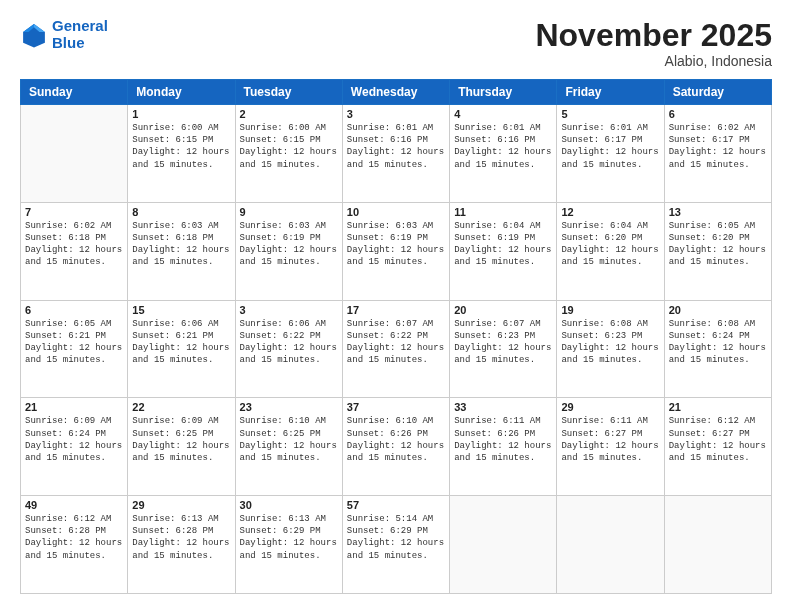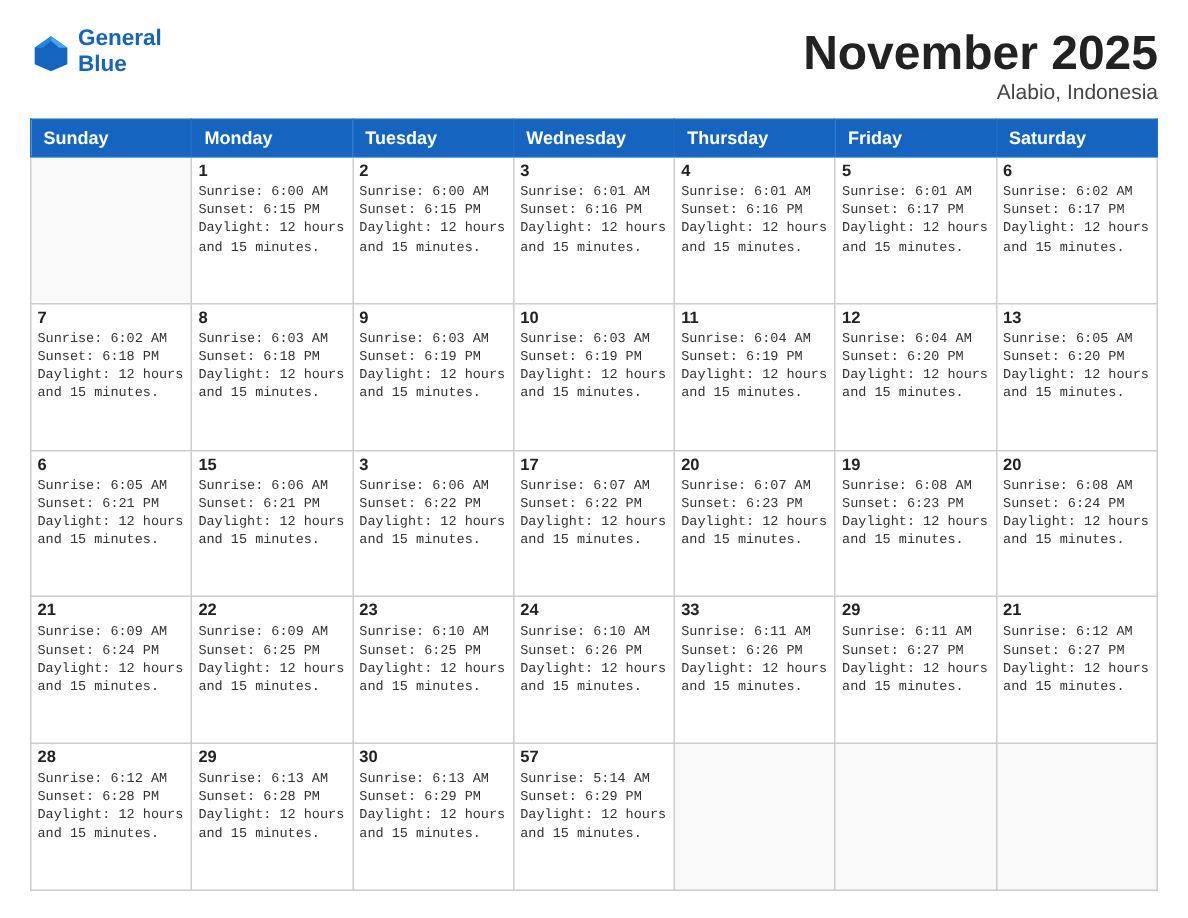--- a/index.html
+++ b/index.html
@@ -270,21 +270,21 @@
 Sunset: 6:25 PM
 Daylight: 12 hours and 15 minutes.</div>
           </td>
           <td>
             <span class="day-num">23</span>
             <div class="day-info" style="white-space: pre-line;">Sunrise: 6:10 AM
 Sunset: 6:25 PM
 Daylight: 12 hours and 15 minutes.</div>
           </td>
           <td>
-            <span class="day-num">24</span>
+            <span class="day-num">37</span>
             <div class="day-info" style="white-space: pre-line;">Sunrise: 6:10 AM
 Sunset: 6:26 PM
 Daylight: 12 hours and 15 minutes.</div>
           </td>
           <td>
             <span class="day-num">33</span>
             <div class="day-info" style="white-space: pre-line;">Sunrise: 6:11 AM
 Sunset: 6:26 PM
 Daylight: 12 hours and 15 minutes.</div>
           </td>
@@ -296,21 +296,21 @@
           </td>
           <td>
             <span class="day-num">21</span>
             <div class="day-info" style="white-space: pre-line;">Sunrise: 6:12 AM
 Sunset: 6:27 PM
 Daylight: 12 hours and 15 minutes.</div>
           </td>
         </tr>
         <tr>
           <td>
-            <span class="day-num">28</span>
+            <span class="day-num">49</span>
             <div class="day-info" style="white-space: pre-line;">Sunrise: 6:12 AM
 Sunset: 6:28 PM
 Daylight: 12 hours and 15 minutes.</div>
           </td>
           <td>
             <span class="day-num">29</span>
             <div class="day-info" style="white-space: pre-line;">Sunrise: 6:13 AM
 Sunset: 6:28 PM
 Daylight: 12 hours and 15 minutes.</div>
           </td>

